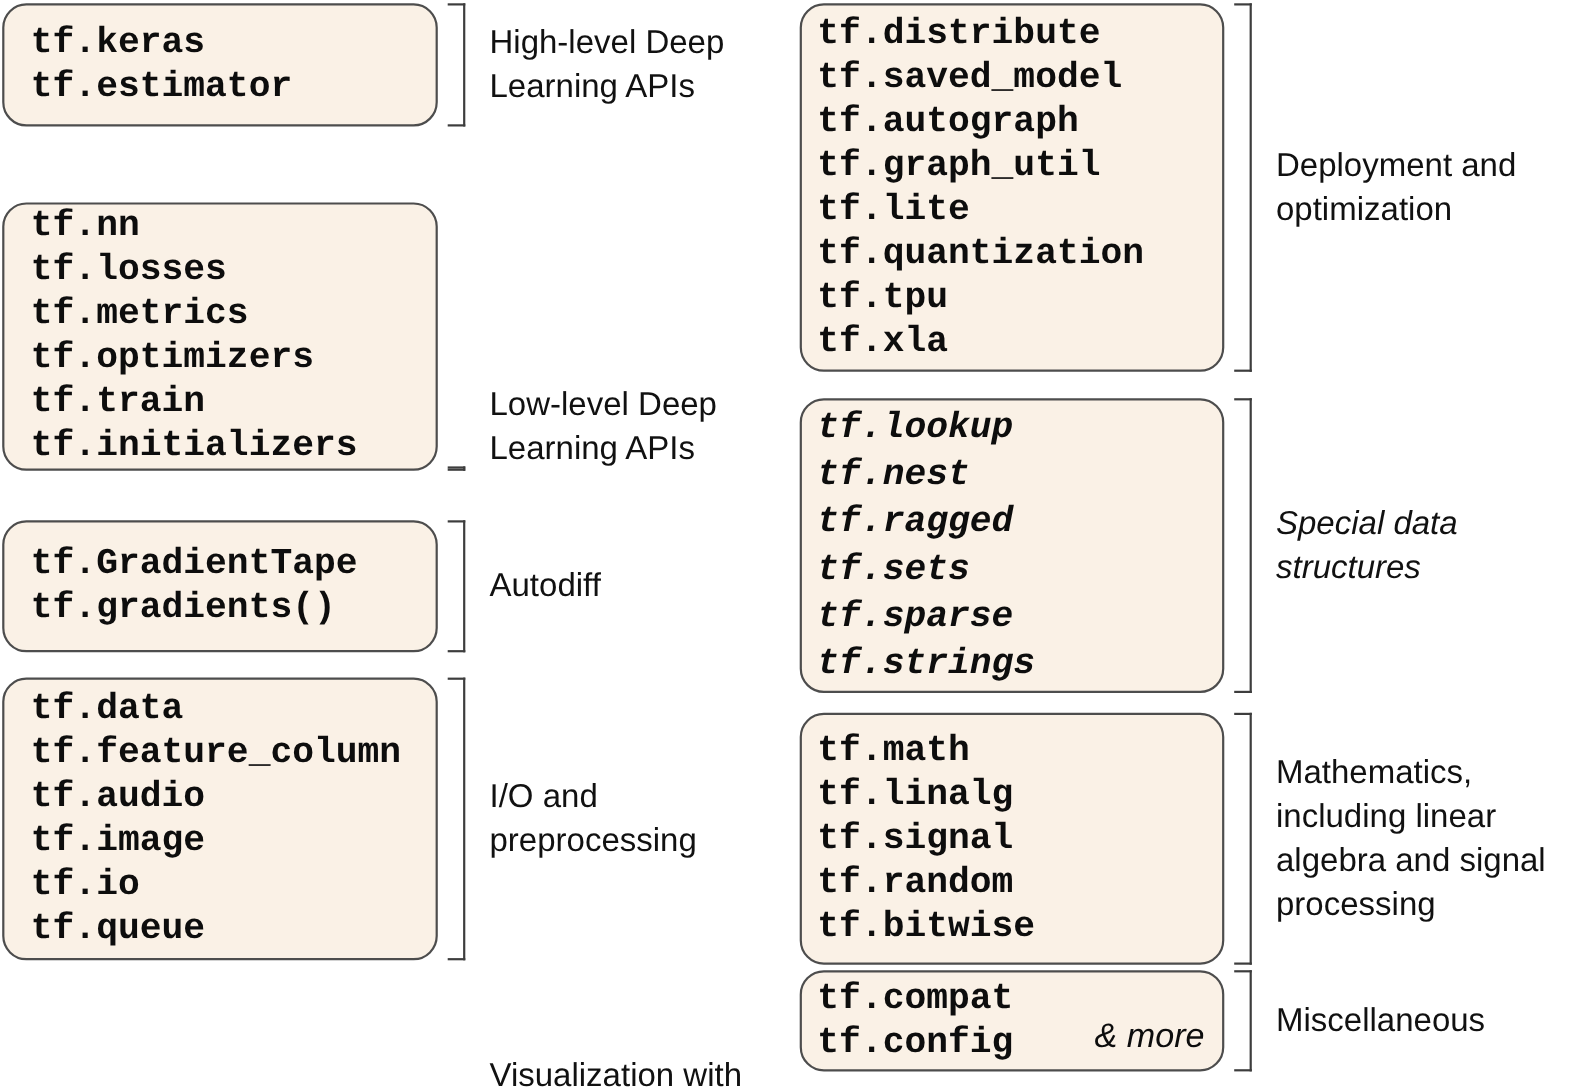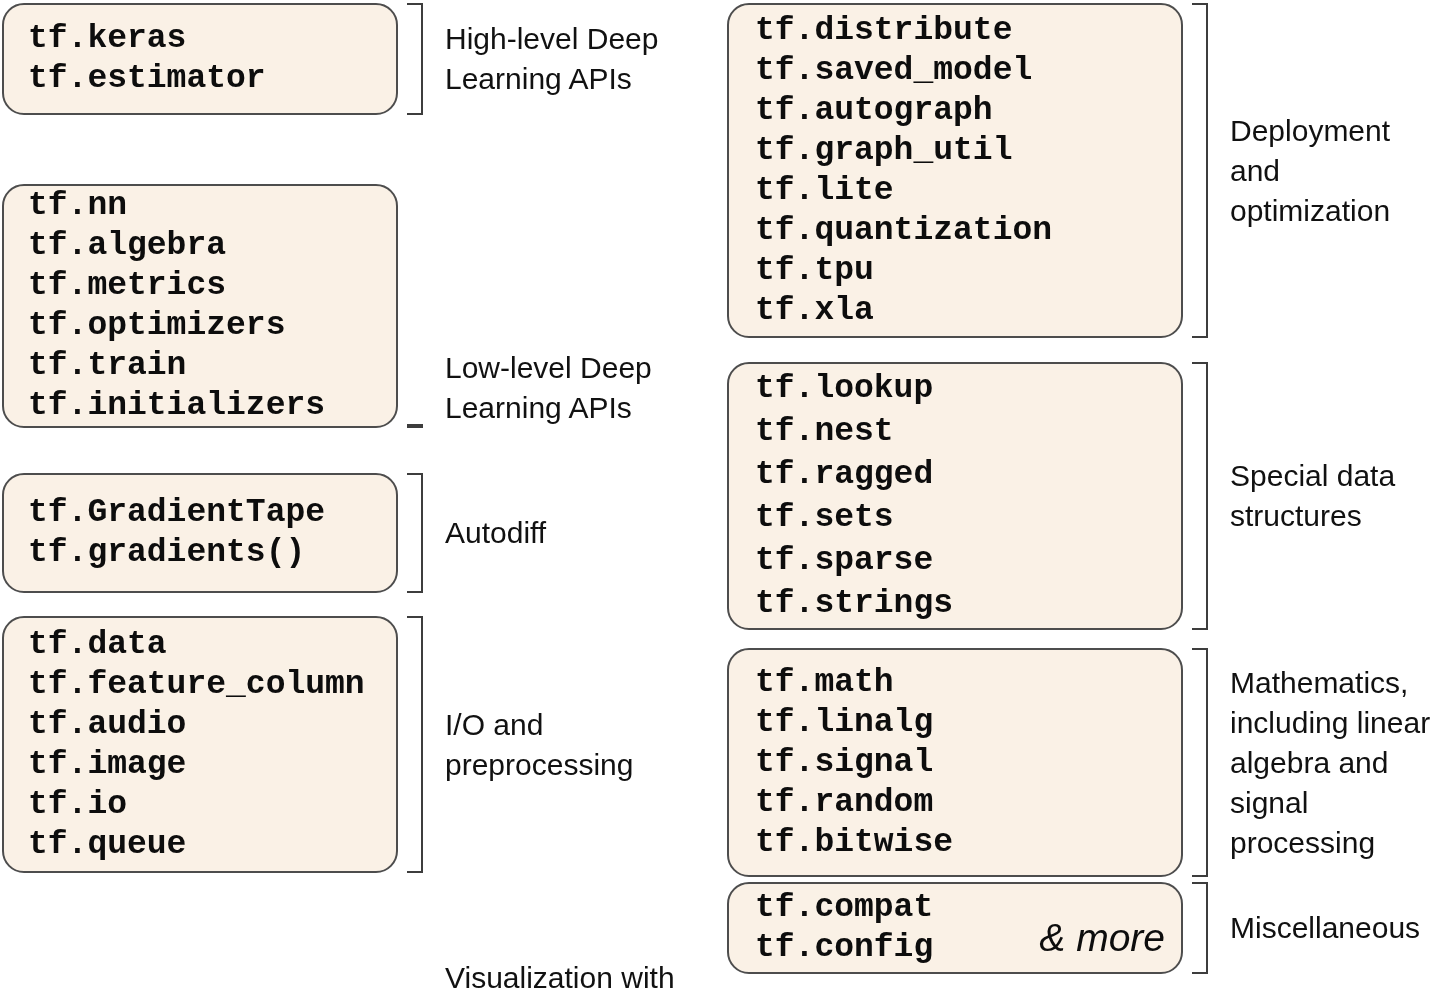--- a/index.html
+++ b/index.html
@@ -32,21 +32,21 @@
     width:396px;
     flex:0 0 auto;
     background:var(--box-fill);
     border:2px solid var(--box-border);
     border-radius:22px;
     display:flex;
     flex-direction:column;
     justify-content:center;
     padding-left:24px;
   }
-  .group-right .box{width:456px;padding-left:26px;}
+  .group-right .box{width:386px;padding-left:14px;}
   .code{
     font-family:"Liberation Mono","DejaVu Sans Mono",monospace;
     font-weight:bold;
     font-size:33px;
     line-height:40px;
     color:var(--code-text);
     white-space:pre;
   }
   .box--tall .code{line-height:43px;}
   .bracket{
@@ -67,21 +67,21 @@
     line-height:40px;
     color:var(--label-text);
     white-space:pre-line;
   }
   .more{
     position:absolute;
     right:16px;
     bottom:12px;
     font-family:"Liberation Sans", sans-serif;
     font-style:italic;
-    font-size:39px;
+    font-size:31px;
     color:var(--code-text);
   }
 </style>
 </head>
 <body>
 
 <div class="stage">
 
   <section class="group group-left" style="top:3px;height:112px;">
     <div class="box">
@@ -91,21 +91,21 @@
     <div class="bracket"></div>
     <div class="labelwrap">
       <div class="label">High-level Deep
 Learning APIs</div>
     </div>
   </section>
 
   <section class="group group-left" style="top:158px;height:270px;align-items:flex-end;">
     <div class="box">
       <div class="code">tf.nn</div>
-      <div class="code">tf.algebra</div>
+      <div class="code">tf.losses</div>
       <div class="code">tf.metrics</div>
       <div class="code">tf.optimizers</div>
       <div class="code">tf.train</div>
       <div class="code">tf.initializers</div>
     </div>
     <div class="bracket"></div>
     <div class="labelwrap">
       <div class="label">Low-level Deep
 Learning APIs</div>
     </div>
@@ -160,21 +160,21 @@
       <div class="code">tf.tpu</div>
       <div class="code">tf.xla</div>
     </div>
     <div class="bracket"></div>
     <div class="labelwrap">
       <div class="label">Deployment and
 optimization</div>
     </div>
   </section>
 
-  <section class="group group-right" style="top:362px;height:268px;">
+  <section class="group group-right" style="top:362px;height:268px;font-style:italic;">
     <div class="box box--tall">
       <div class="code">tf.lookup</div>
       <div class="code">tf.nest</div>
       <div class="code">tf.ragged</div>
       <div class="code">tf.sets</div>
       <div class="code">tf.sparse</div>
       <div class="code">tf.strings</div>
     </div>
     <div class="bracket"></div>
     <div class="labelwrap">

